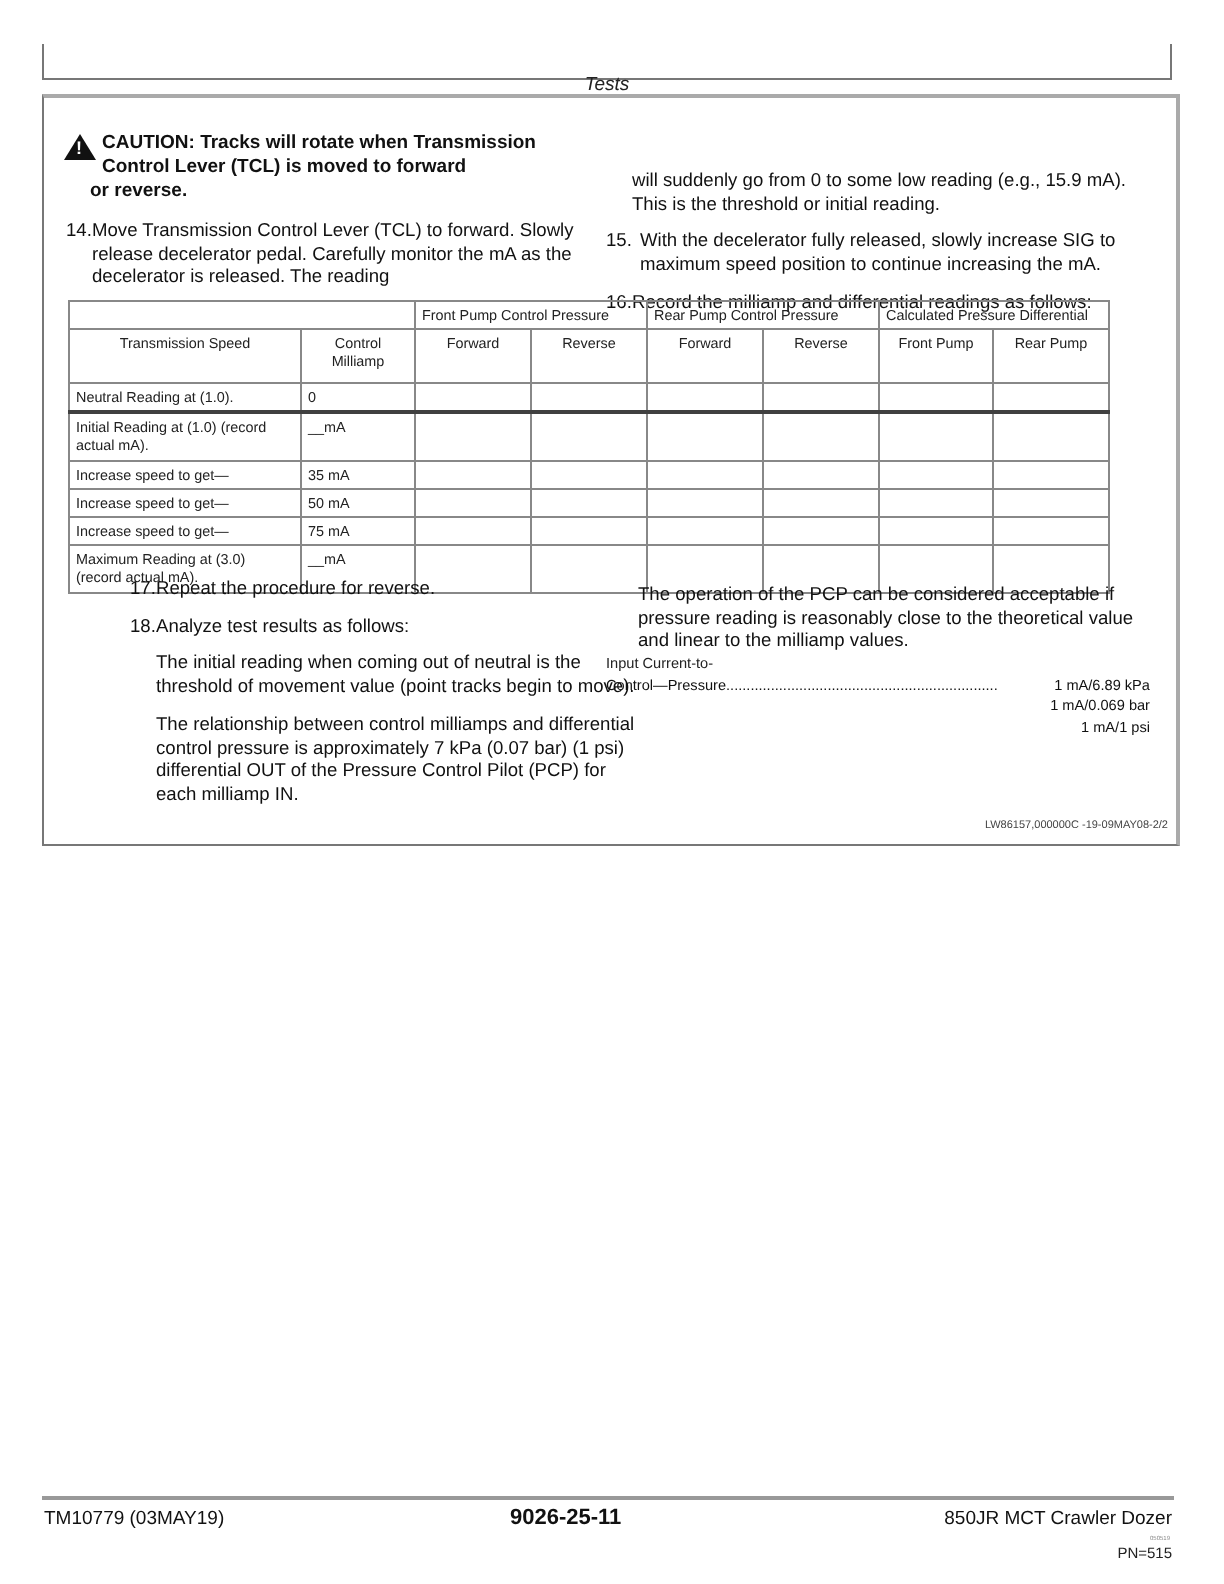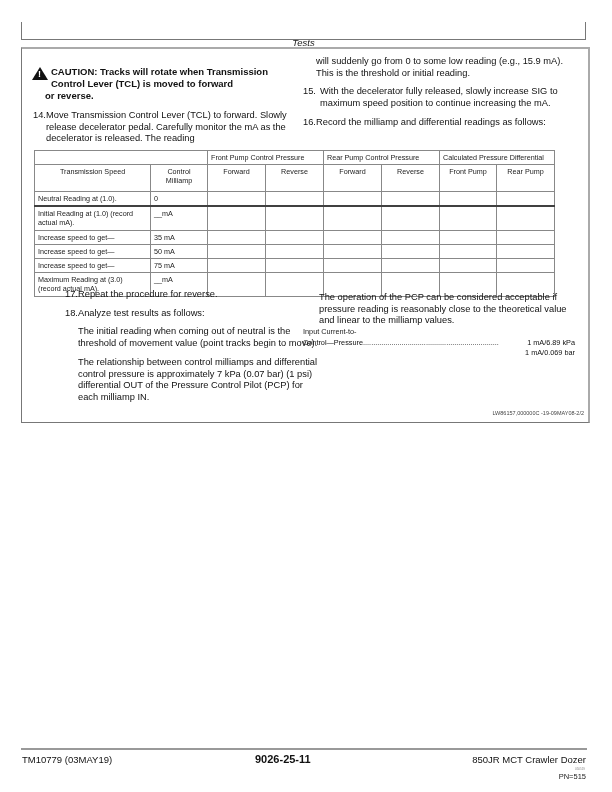--- a/index.html
+++ b/index.html
@@ -102,20 +102,21 @@
       left: 0;
       top: 0;
     }
     .step-15 .step-num { left: 0; }
     .step-15 { padding-left: 17px; }
     .cont-text {
       font-size: 9.3px;
       line-height: 11.7px;
       padding-left: 13px;
       margin-bottom: 7px;
+      margin-top: 29px;
     }
     .para {
       font-size: 9.3px;
       line-height: 11.7px;
       padding-left: 13px;
       margin-bottom: 7px;
     }
     .readings-table {
       position: absolute;
       left: 34px;
@@ -366,20 +367,21 @@
 </div>
 
 <div class="col-right-2">
   <div class="para-right">The operation of the PCP can be considered acceptable if pressure reading is reasonably close to the theoretical value and linear to the milliamp values.</div>
   <div class="spec-line">Input Current-to-</div>
   <div class="spec-row">
     <span style="white-space:nowrap;overflow:hidden;flex:1;"><span>Control—Pressure</span><span>...................................................................</span></span>
     <span style="white-space:nowrap;">1 mA/6.89 kPa</span>
   </div>
   <div class="spec-right">1 mA/0.069 bar</div>
+  <div class="spec-right">1 mA/1 psi</div>
 </div>
 
 <div class="doc-ref">LW86157,000000C -19-09MAY08-2/2</div>
 
 <div class="footer-rule"></div>
 <div class="footer-left">TM10779 (03MAY19)</div>
 <div class="footer-center">9026-25-11</div>
 <div class="footer-right">850JR MCT Crawler Dozer</div>
 <div class="footer-tiny">050519</div>
 <div class="footer-pn">PN=515</div>

